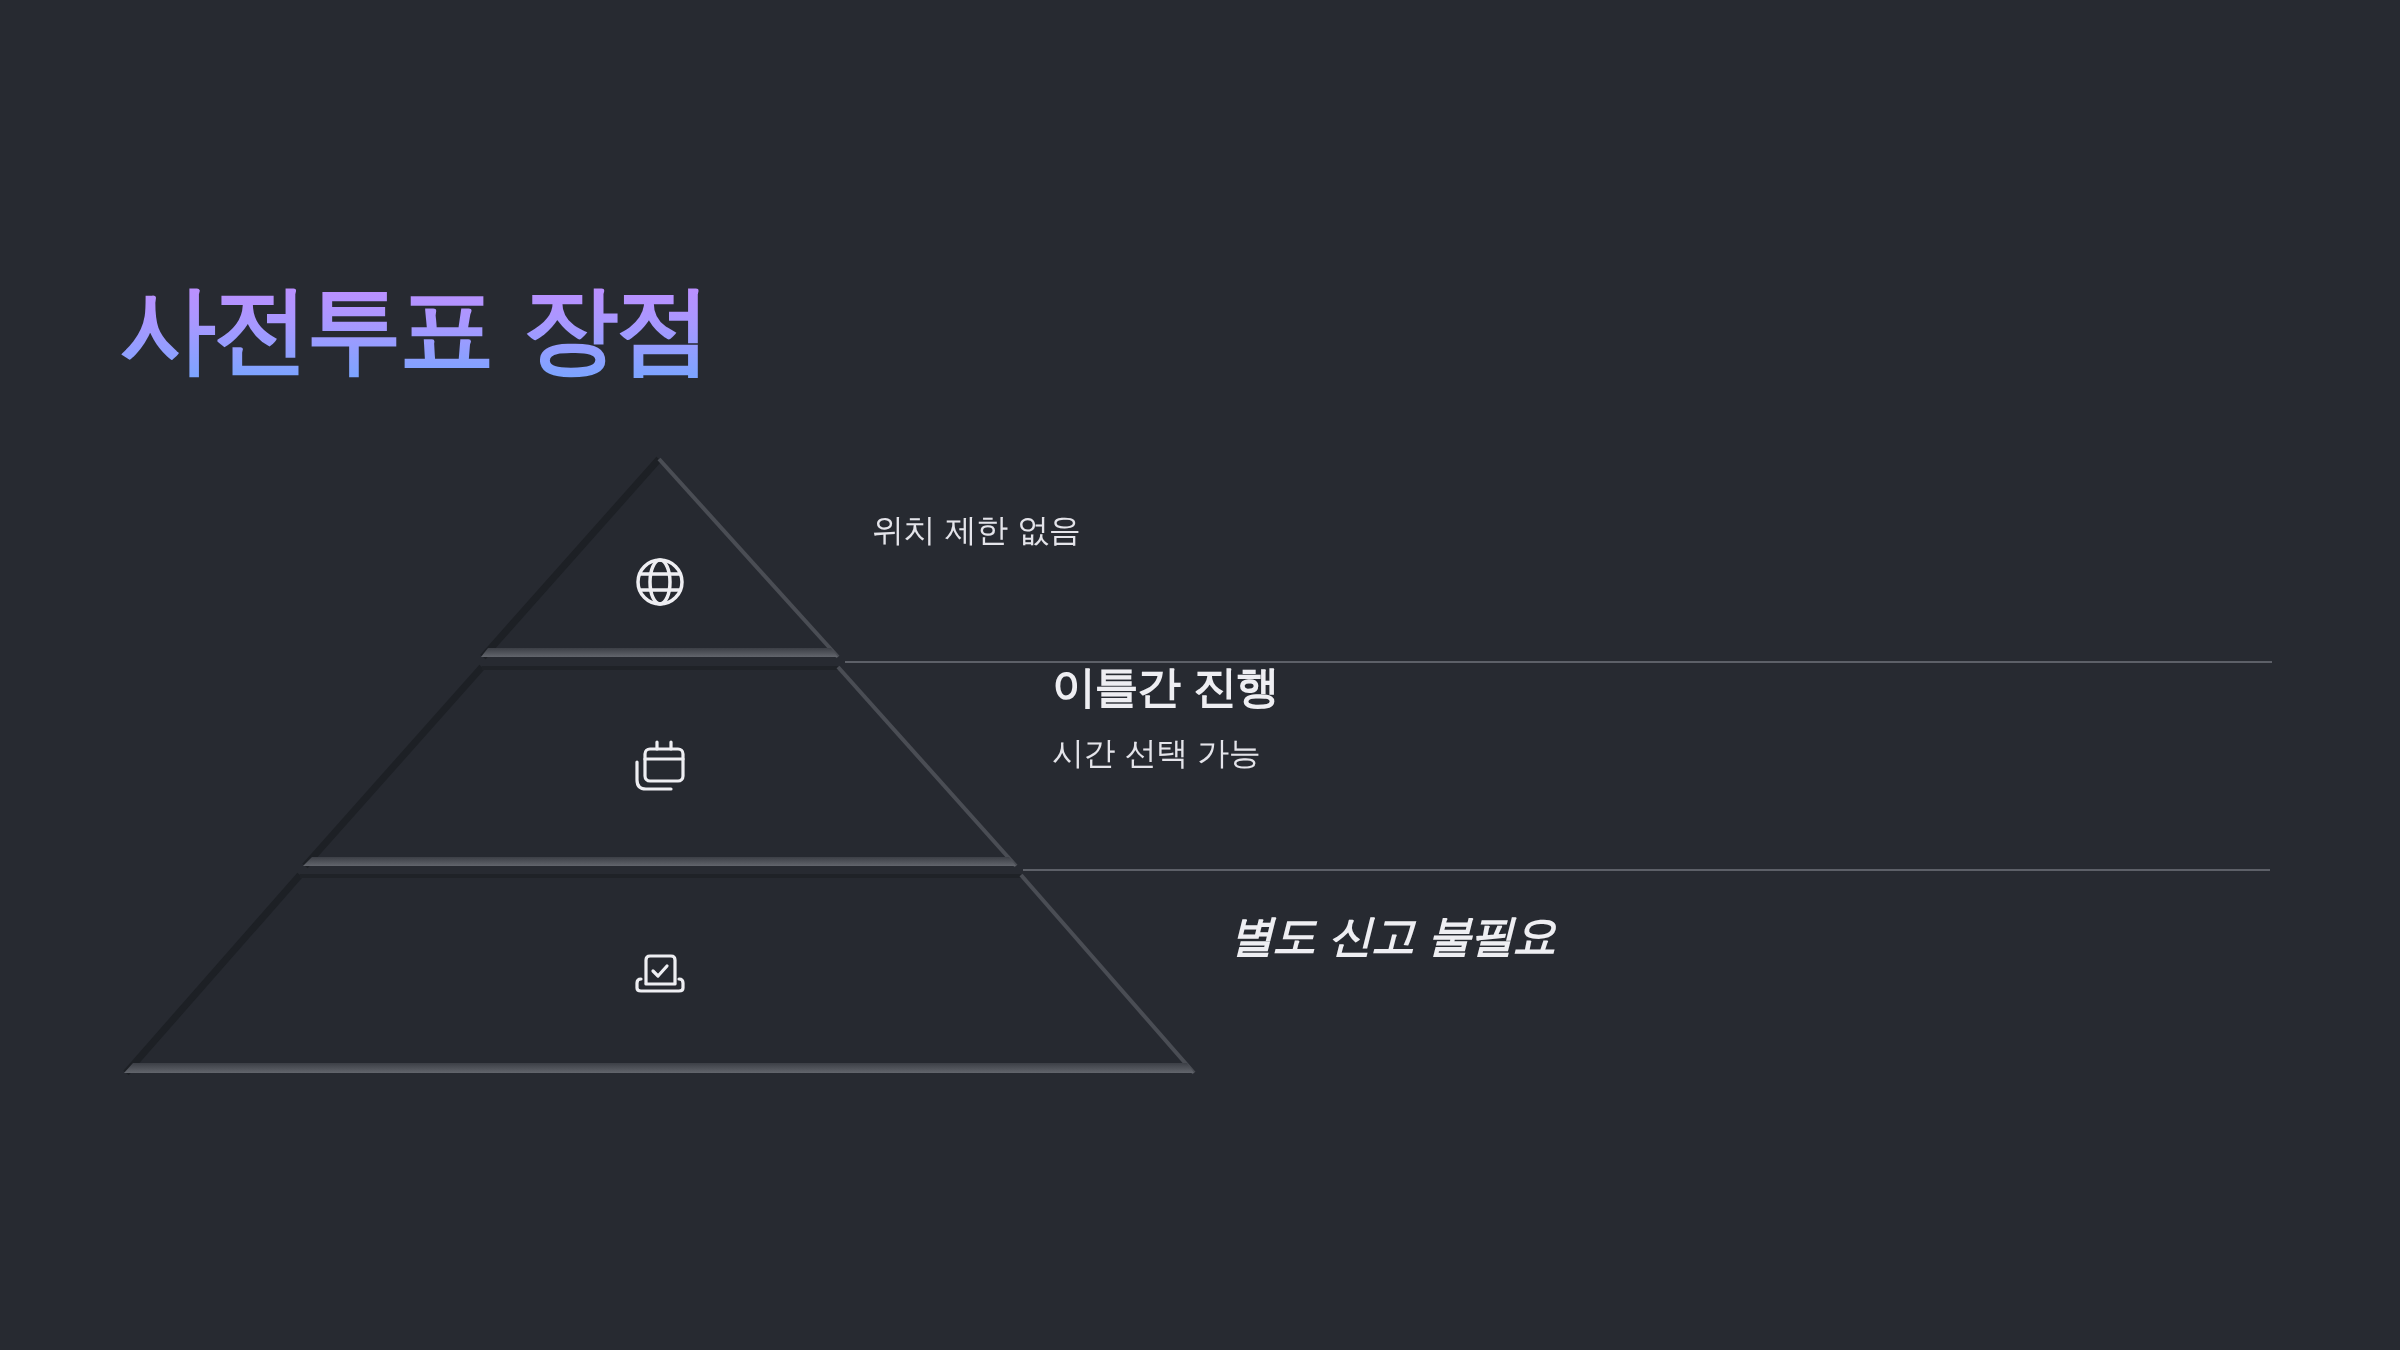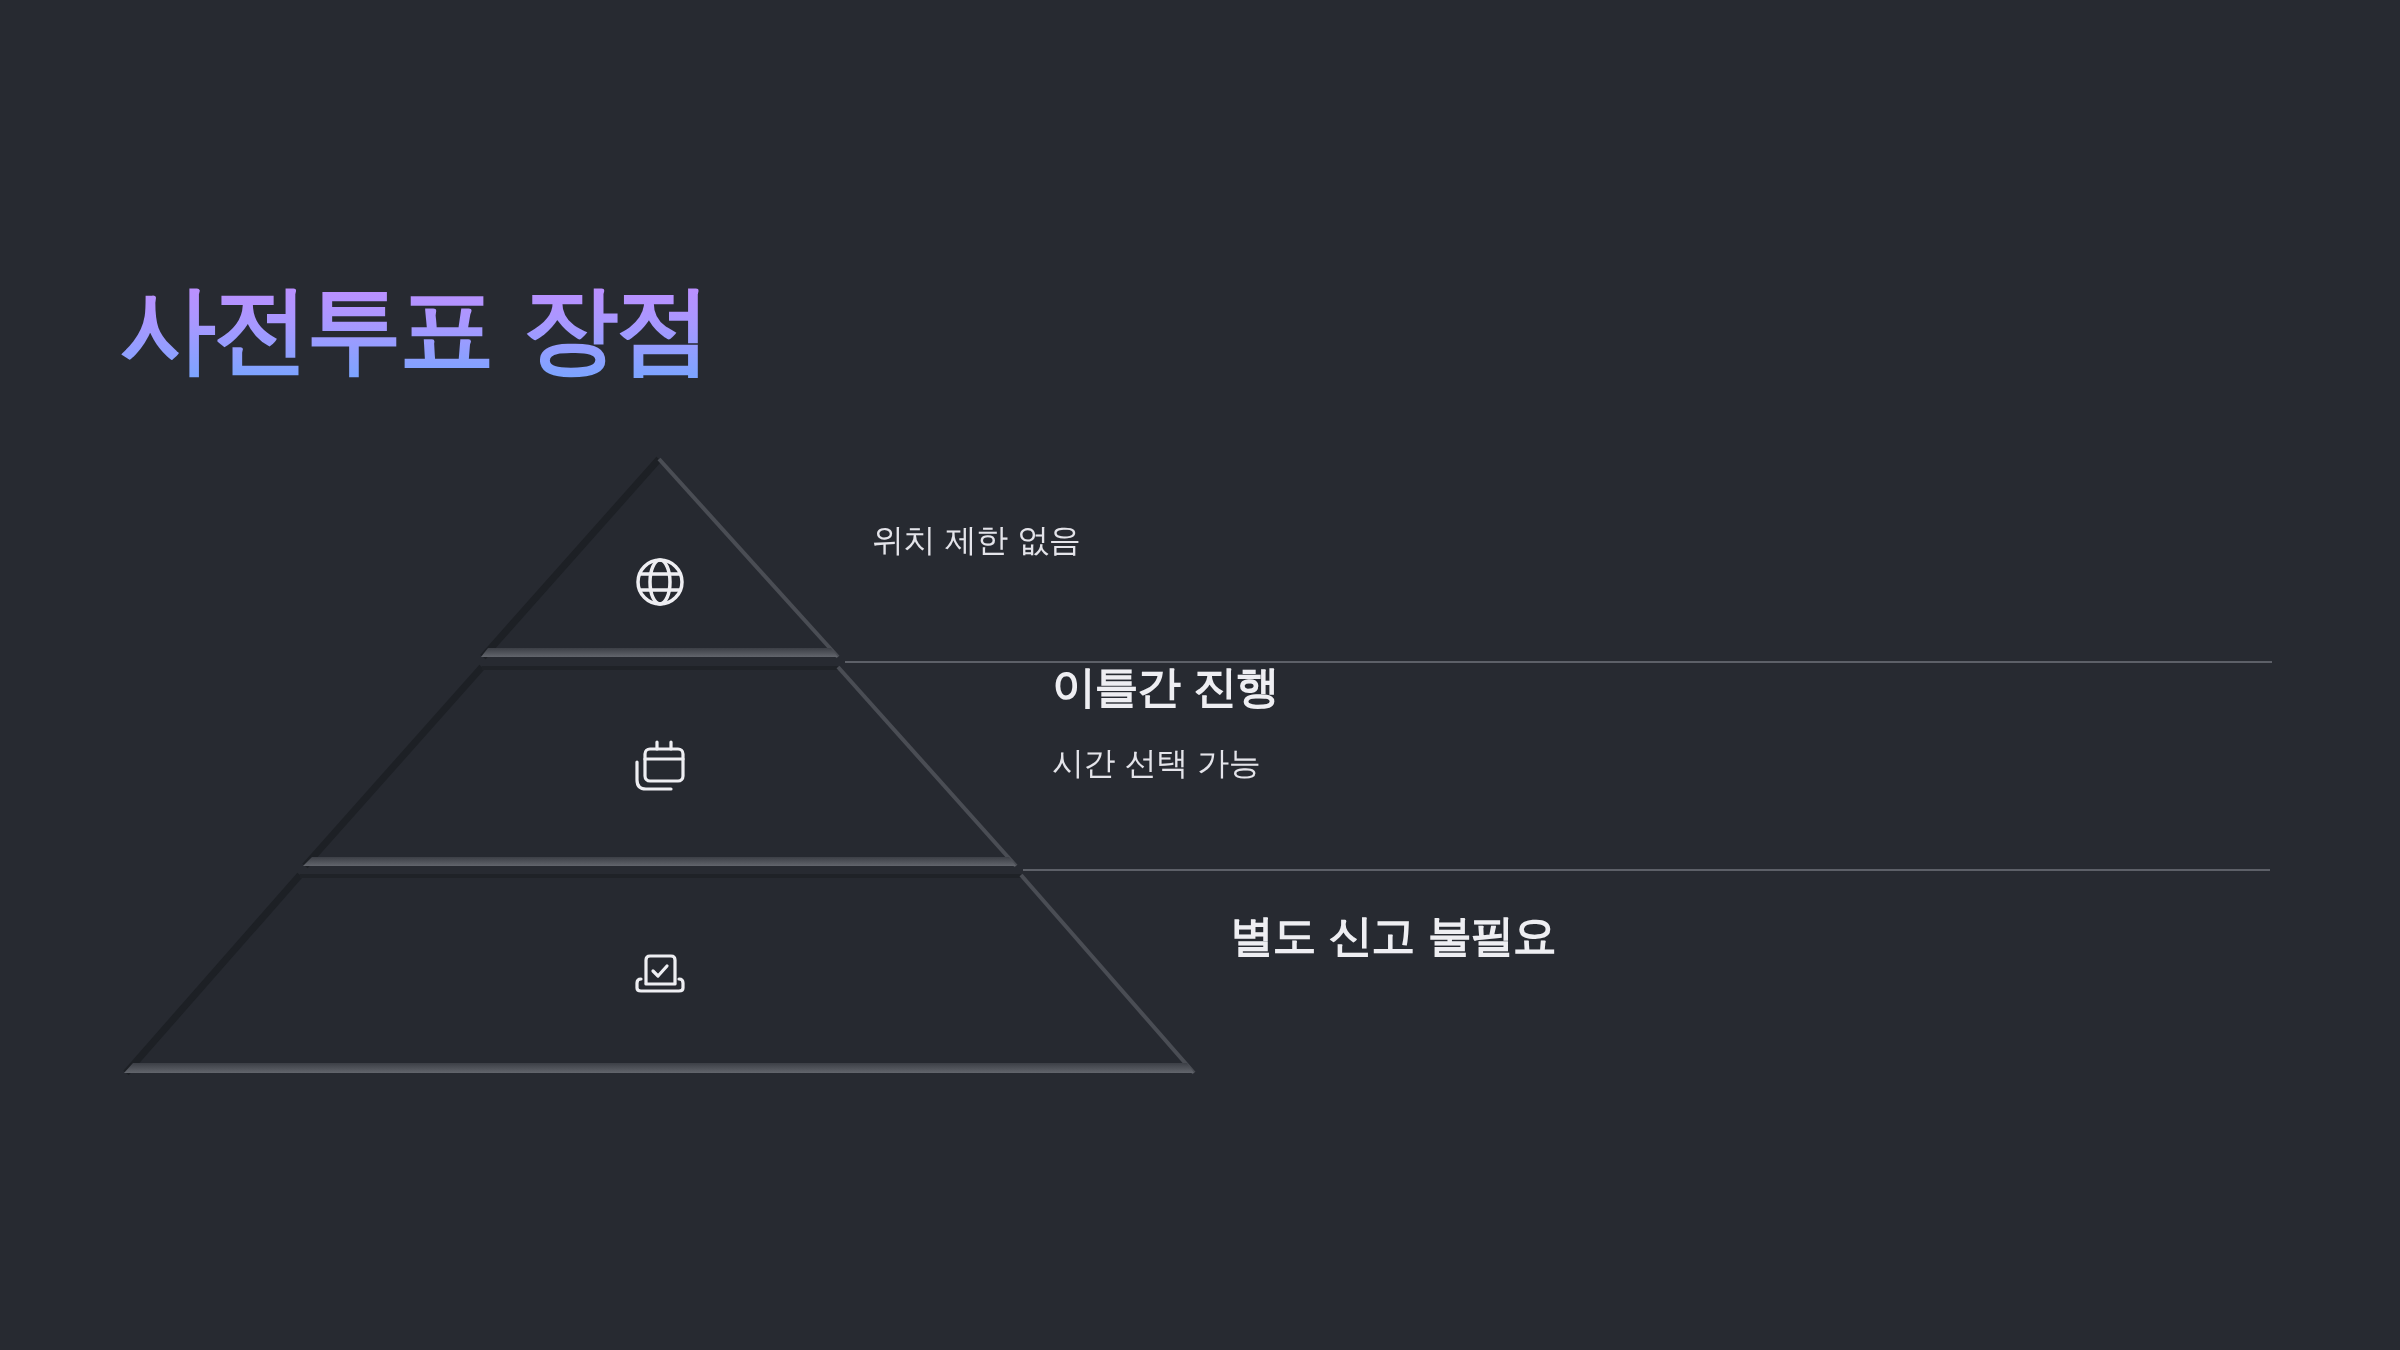--- a/index.html
+++ b/index.html
@@ -18,21 +18,21 @@
       color: transparent;
       white-space: nowrap;
     }
     svg.pyramid { position: absolute; left: 0; top: 0; }
     .item { position: absolute; white-space: nowrap; }
     .item .heading {
       font-size: 44px; font-weight: bold; color: #eeeef2;
       letter-spacing: -1.5px; line-height: 56px;
     }
     .item .desc {
-      font-size: 32px; color: #e4e4ea; margin-top: 28px;
+      font-size: 32px; color: #e4e4ea; margin-top: 18px;
       letter-spacing: -0.5px; line-height: 40px;
     }
     .divider {
       position: absolute; height: 2px; background: #5d6068;
     }
   </style>
 </head>
 <body>
 
 <div class="title">사전투표 장점</div>
@@ -99,15 +99,15 @@
 
 <div class="item" style="left:872px; top:492px;">
   <div class="desc">위치 제한 없음</div>
 </div>
 
 <div class="item" style="left:1052px; top:659px;">
   <div class="heading">이틀간 진행</div>
   <div class="desc">시간 선택 가능</div>
 </div>
 
-<div class="item" style="left:1230px; top:908px;">
+<div class="item" style="left:1230px; top:908px;font-style:italic;">
   <div class="heading">별도 신고 불필요</div>
 </div>
 
 </body></html>

